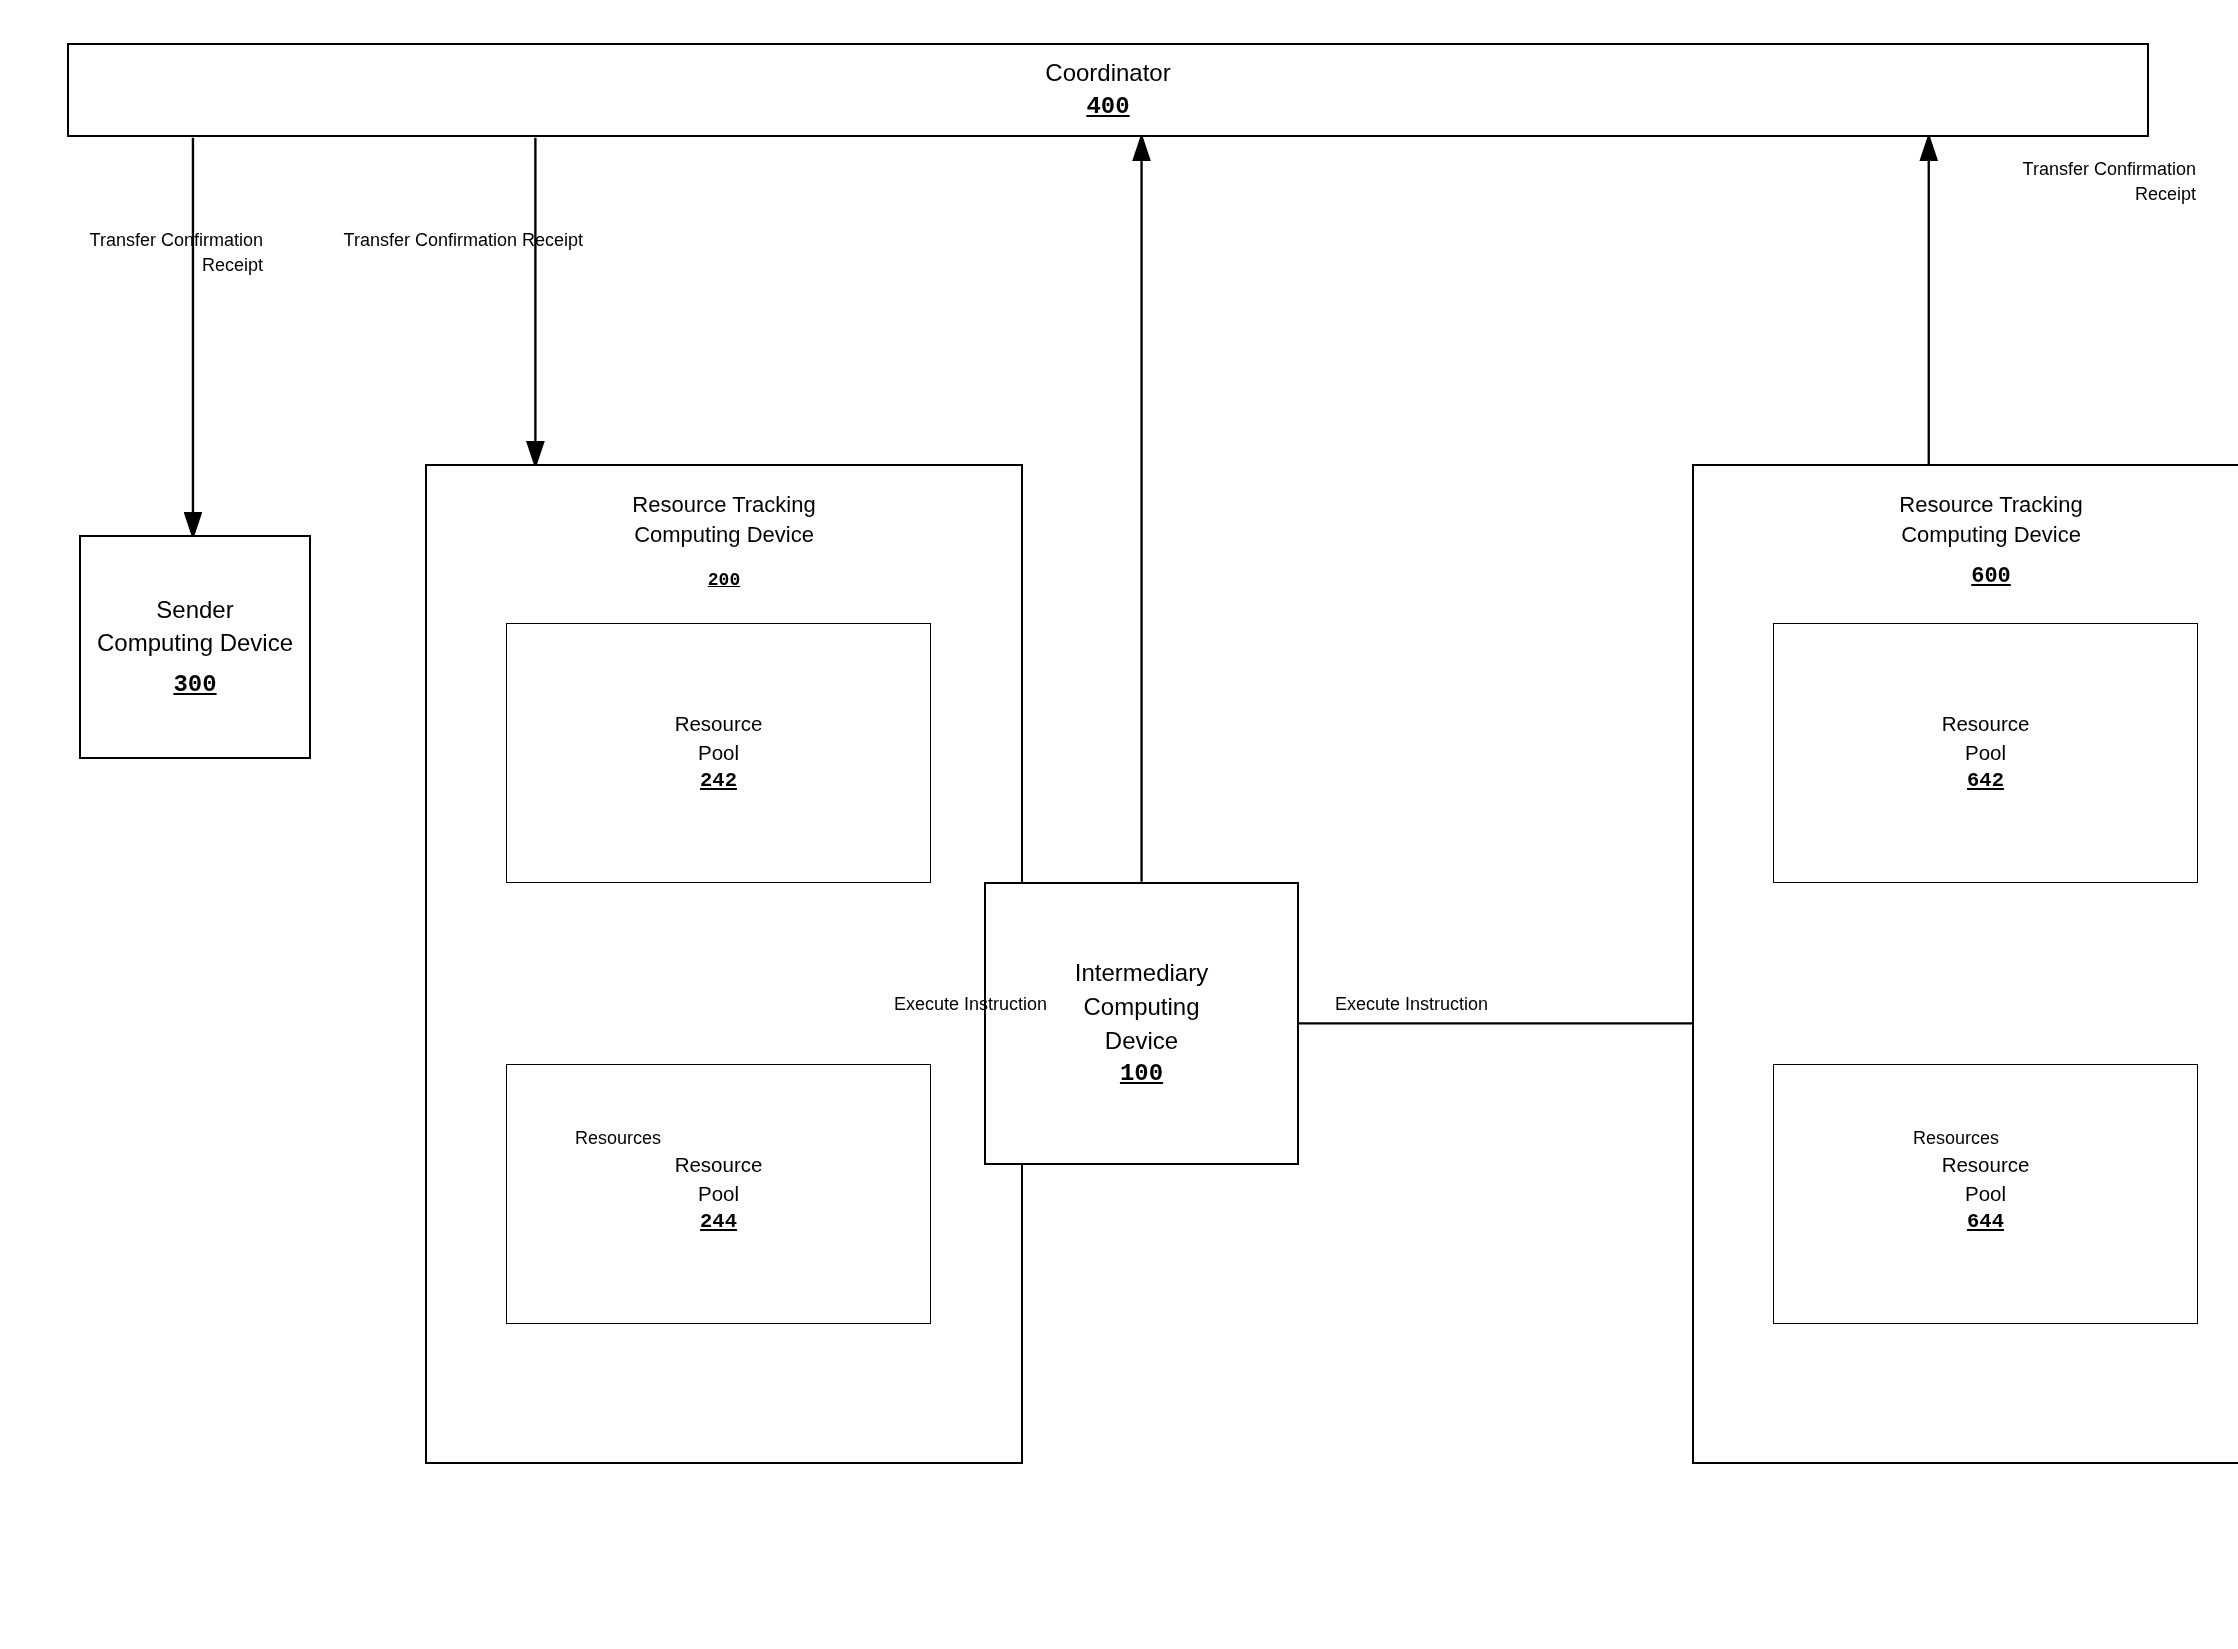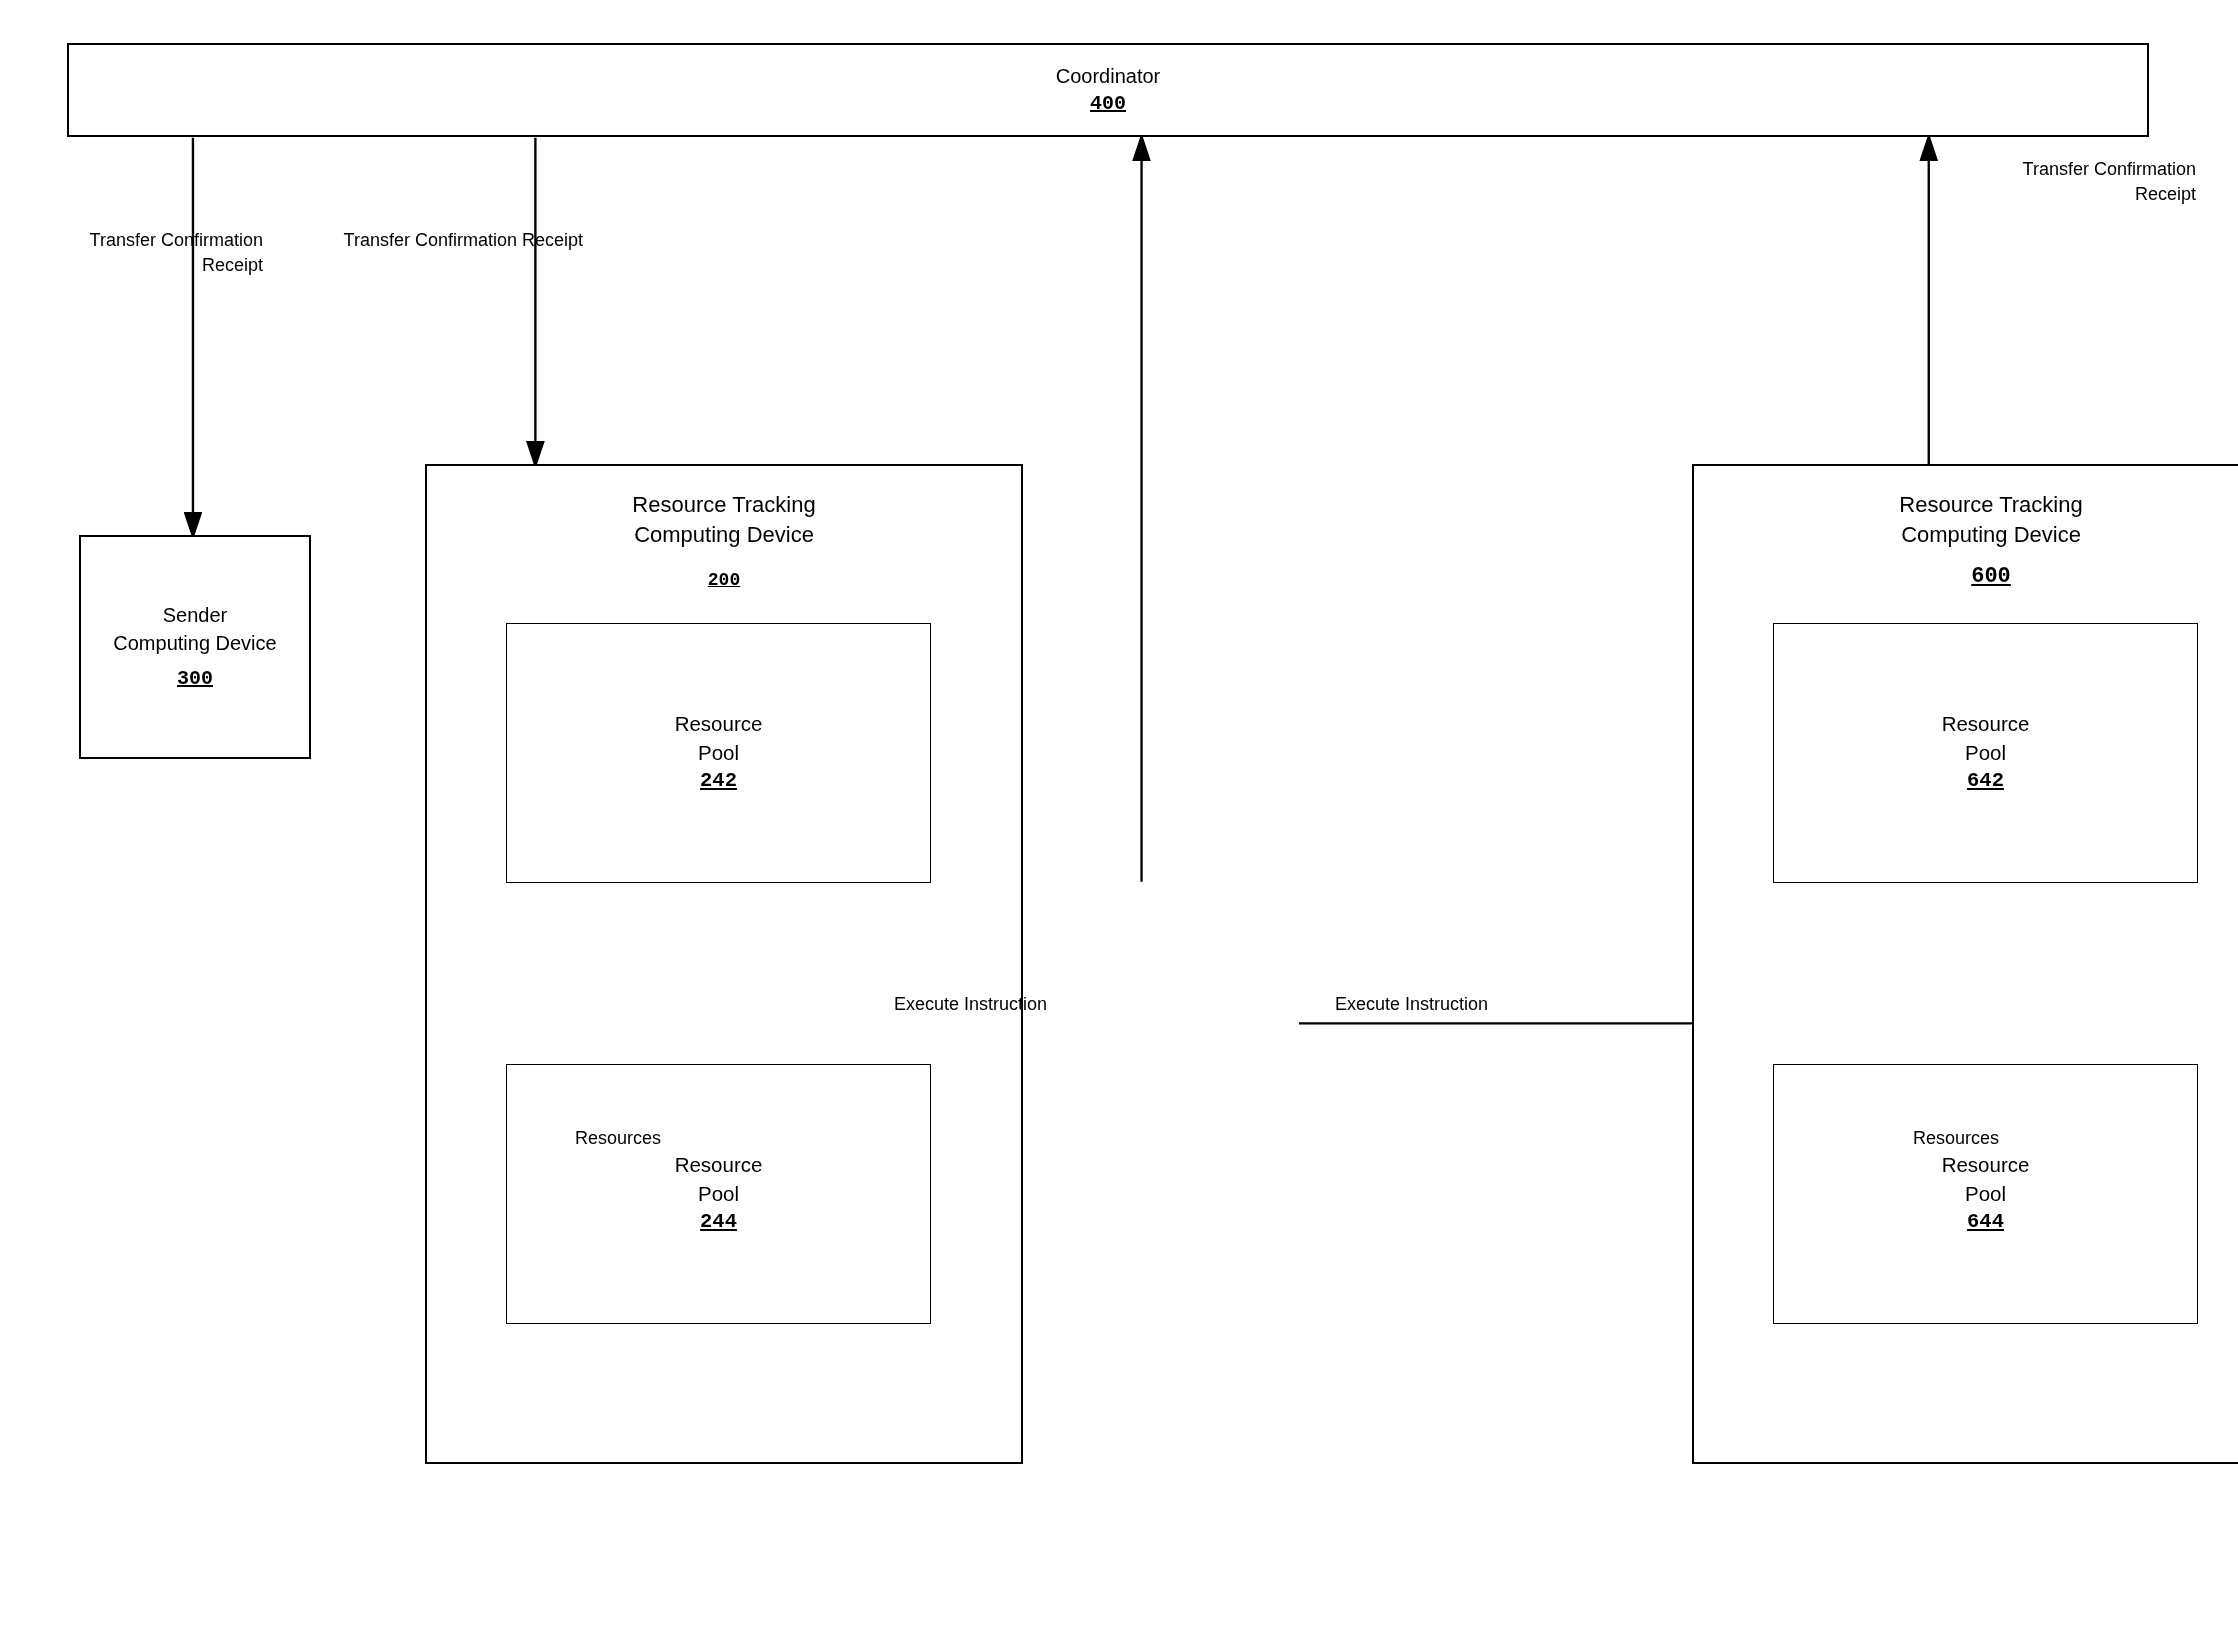--- a/index.html
+++ b/index.html
@@ -18,21 +18,21 @@
     }
     .box {
       position: absolute;
       border: 2.4px solid #000;
       background: #fff;
       display: flex;
       flex-direction: column;
       align-items: center;
       justify-content: center;
       text-align: center;
-      font-size: 20px;
+      font-size: 24px;
       line-height: 1.4;
     }
     .box .label-num {
       text-decoration: underline;
       font-weight: bold;
       font-family: Liberation Mono, monospace;
     }
     .inner-box {
       position: absolute;
       border: 1.6px solid #000;
@@ -136,20 +136,24 @@
     <div class="inner-box" style="left:79px; top:598px; width:425px; height:260px;">
       <span>Resource<br>Pool</span>
       <span class="label-num">244</span>
     </div>
   </div>
 
   <div class="label-text" style="left:504px; top:1126px; width:157px;">
     <span>Resources</span>
   </div>
 
+  <div class="box" style="left:984px; top:882px; width:315px; height:283px;">
+    <span>Intermediary<br>Computing<br>Device</span>
+    <span class="label-num">100</span>
+  </div>
 
   <div class="label-text" style="left:866px; top:992px; width:181px;">
     <span>Execute
 Instruction</span>
   </div>
 
   <div class="label-text" style="left:1307px; top:992px; width:181px;">
     <span>Execute
 Instruction</span>
   </div>

